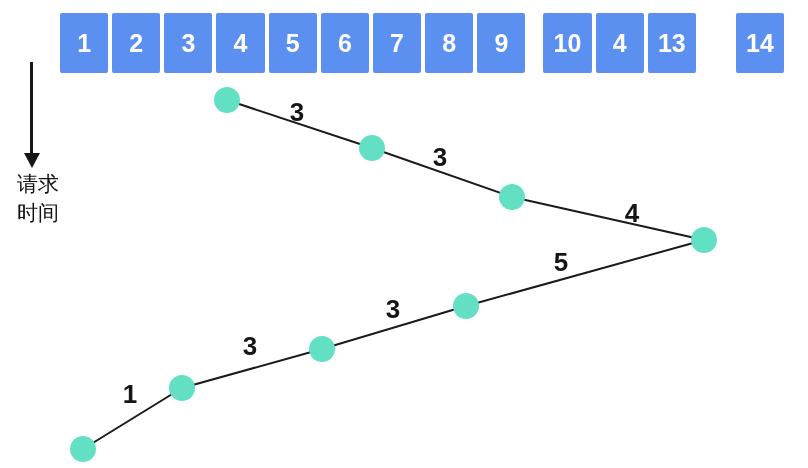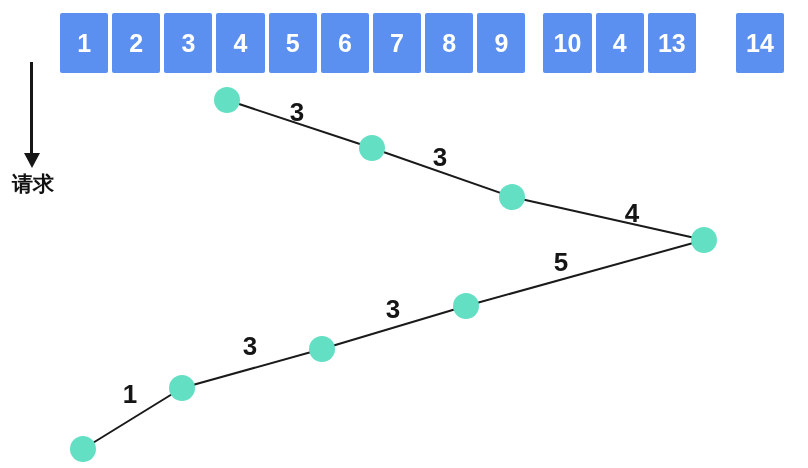--- a/index.html
+++ b/index.html
@@ -51,25 +51,25 @@
     left: 24px;
     top: 153px;
     width: 0;
     height: 0;
     border-left: 8px solid transparent;
     border-right: 8px solid transparent;
     border-top: 15px solid #161616;
   }
   #time-axis-label {
     position: absolute;
-    left: 12px;
+    left: 3px;
     top: 169px;
     width: 56px;
-    text-align: left;
-    font-weight: bold;
+    text-align: right;
+    font-weight: normal;
     font-size: 21px;
     line-height: 29px;
     color: #111111;
     white-space: nowrap;
   }
   
   #request-path-svg {
     position: absolute;
     left: 0;
     top: 0;
@@ -102,20 +102,21 @@
       <div class="timeline-cell" style="color: rgb(255, 255, 255);">4</div>
       <div class="timeline-cell" style="color: rgb(255, 255, 255); text-align: center;">13</div>
       <div class="timeline-cell" style="color: rgb(255, 255, 255); margin-left: 36px;">14</div>
     </div>
 
   <div>
     <div id="time-axis-line"></div>
     <div id="time-axis-arrowhead"></div>
     <div id="time-axis-label">
       <div>请求</div>
+      <div>时间</div>
     </div>
   </div>
 
   <svg id="request-path-svg" viewBox="0 0 808 468" xmlns="http://www.w3.org/2000/svg">
       <line x1="227" y1="100" x2="372" y2="148" stroke="#1a1a1a" stroke-width="2" stroke-linecap="round"></line>
       <line x1="372" y1="148" x2="512" y2="197" stroke="#1a1a1a" stroke-width="2" stroke-linecap="round"></line>
       <line x1="512" y1="197" x2="704" y2="240" stroke="#1a1a1a" stroke-width="2" stroke-linecap="round"></line>
       <line x1="704" y1="240" x2="466" y2="306" stroke="#1a1a1a" stroke-width="2" stroke-linecap="round"></line>
       <line x1="466" y1="306" x2="322" y2="349" stroke="#1a1a1a" stroke-width="2" stroke-linecap="round"></line>
       <line x1="322" y1="349" x2="182" y2="388" stroke="#1a1a1a" stroke-width="2" stroke-linecap="round"></line>

